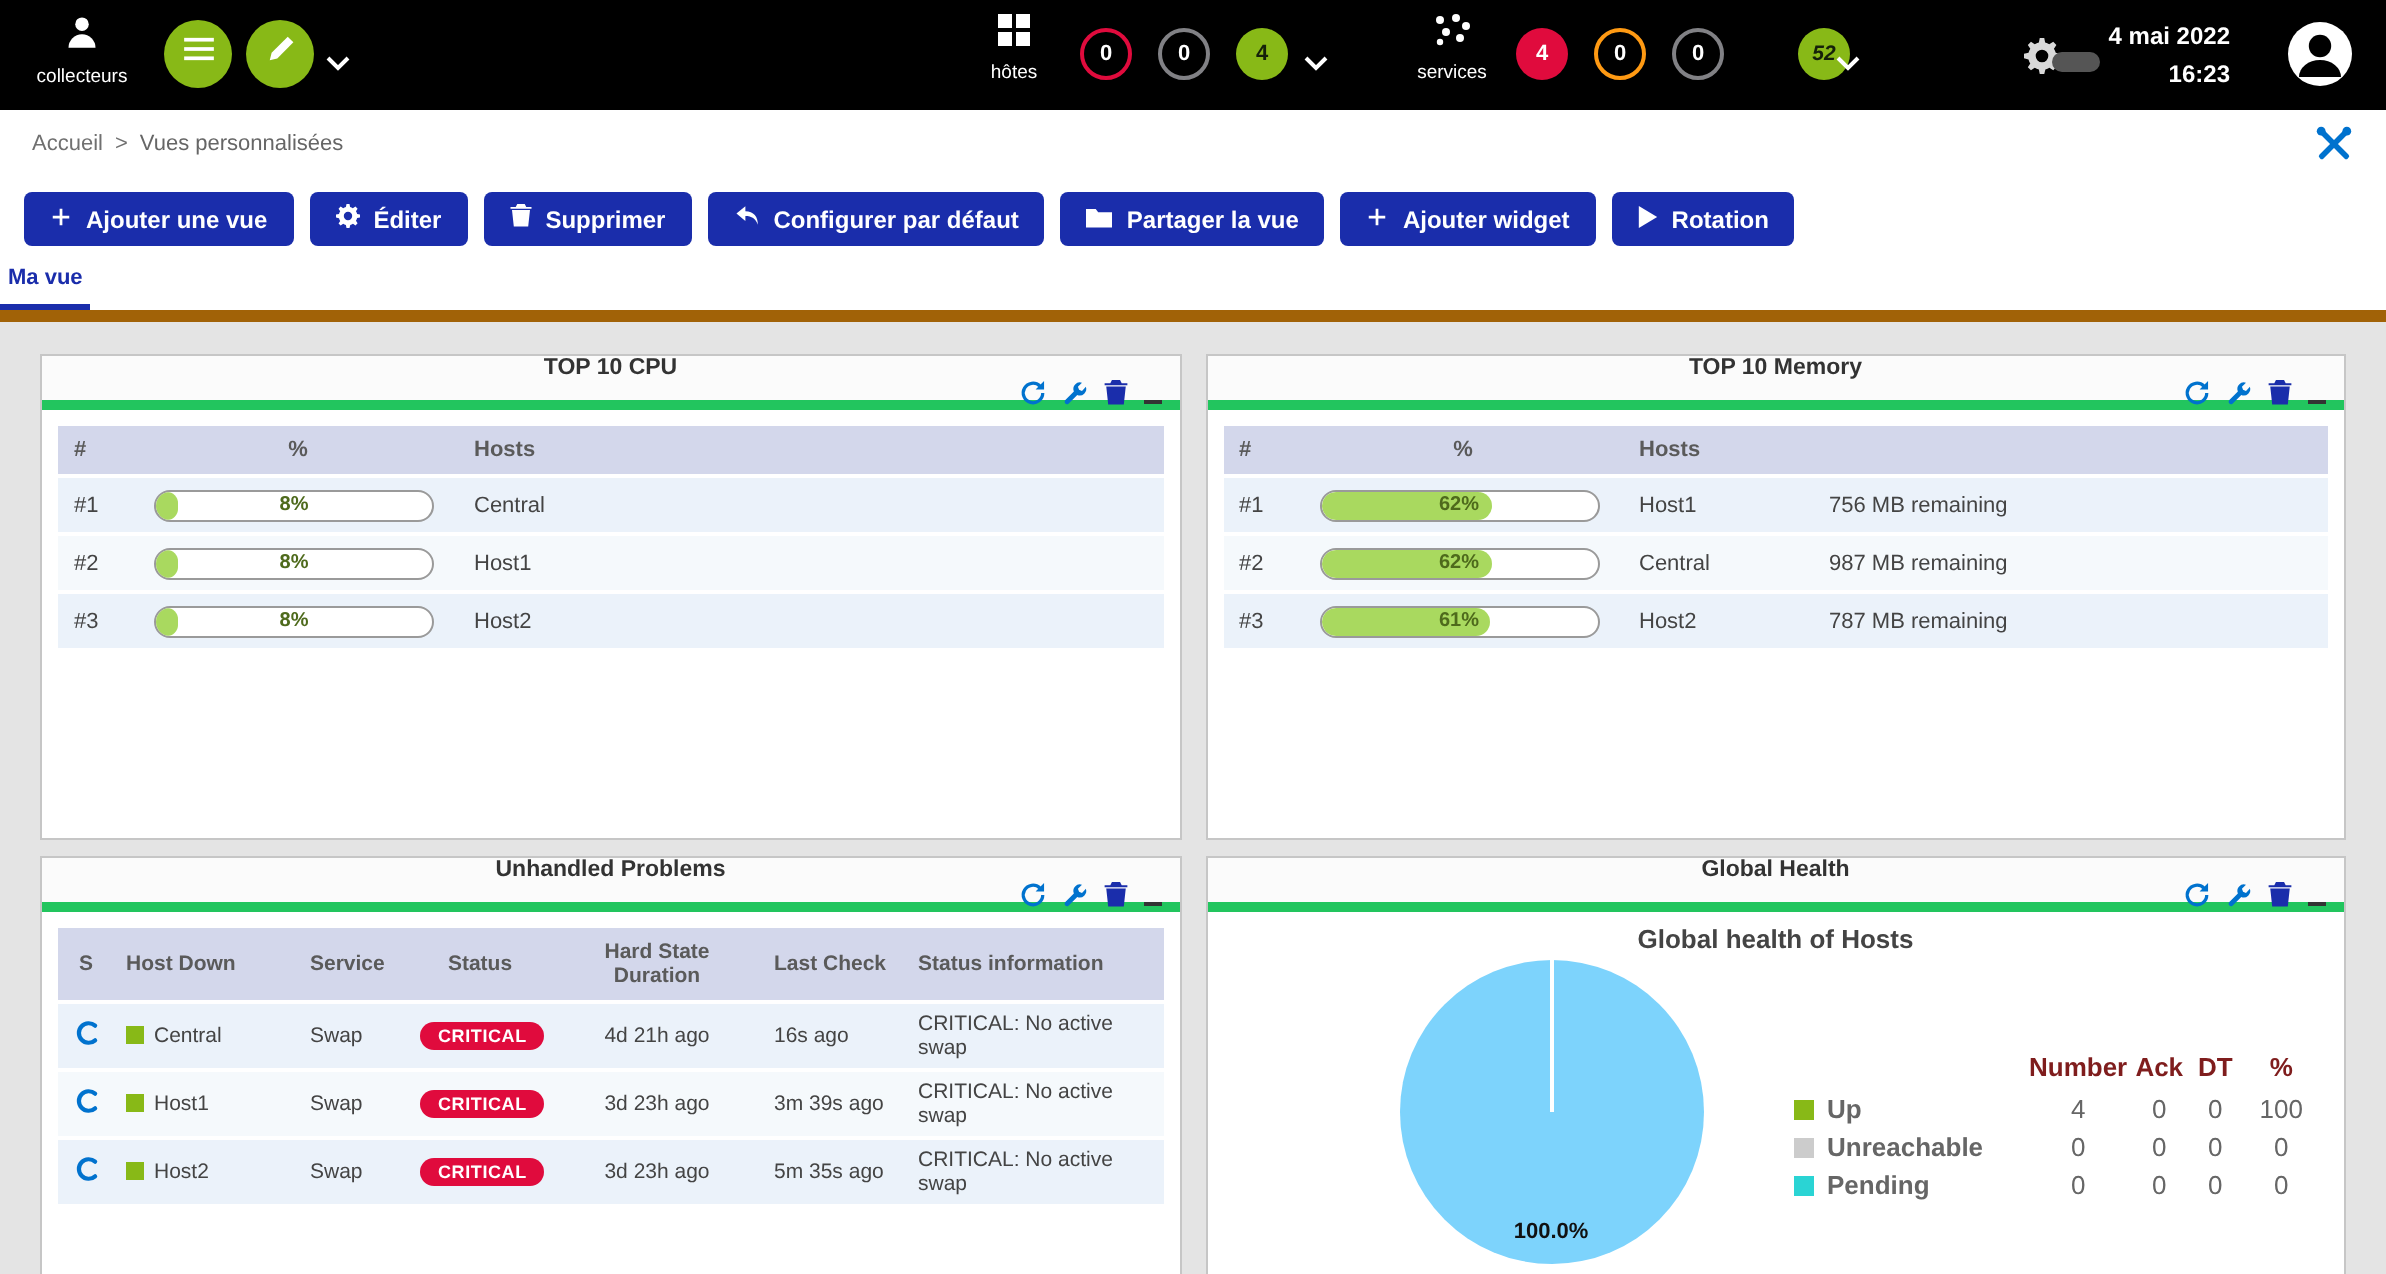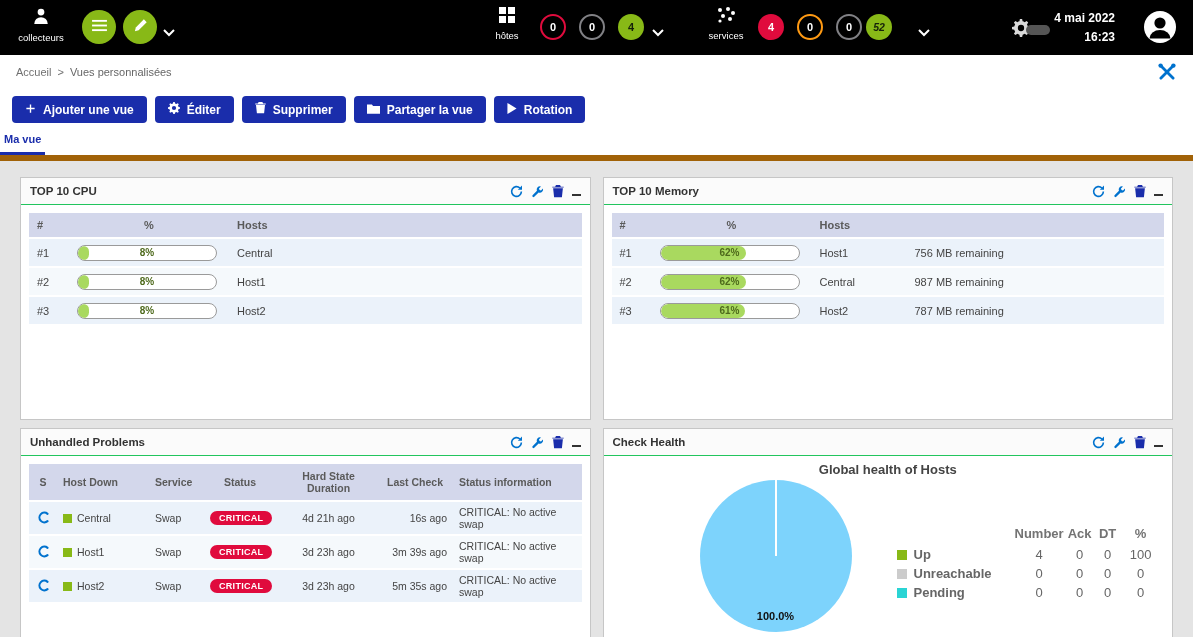--- a/index.html
+++ b/index.html
@@ -43,22 +43,22 @@
   
   .tabs { background:#fff; padding:0 0; border-bottom:6px solid #a16207; height:31px;
     display:flex; align-items:flex-end; }
   .tab { color:#1a2dab; font-weight:bold; font-size:11px; padding:0 4px 7px;
     border-bottom:3px solid #1a2dab; cursor:pointer; }
   
   .content { height:477px; padding:16px 20px 0;
     display:grid; grid-template-columns:1fr 1fr; grid-template-rows:243px 420px;
     column-gap:12px; row-gap:8px; }
   .widget { background:#fff; border:1px solid #c6c6c6; display:flex; flex-direction:column; overflow:hidden; }
-  .whead { height:27px; min-height:27px; background:#fbfbfb; border-bottom:1px solid #22c55e;
-    display:flex; align-items:center; padding:0 9px; }
+  .whead { height:27px; min-height:27px; background:#fbfbfb; border-bottom:5px solid #22c55e;
+    display:flex; align-items:center; padding:0 9px;flex-direction:column; }
   .wtitle { font-size:11.5px; font-weight:bold; color:#333; }
   .wicons { margin-left:auto; display:flex; align-items:center; gap:8px; }
   .wicon { display:flex; align-items:center; cursor:pointer; }
   .blue { color:#0072ce; } .navy { color:#1a2dab; }
   .min-bar { display:inline-block; width:9px; height:2px; background:#333; margin-top:8px; }
   
   .wtable { margin:8px; border-collapse:collapse; width:calc(100% - 16px); font-size:11px; table-layout:fixed; }
   .wtable th { background:#d3d7eb; color:#5a5a5a; font-weight:bold; text-align:left;
     padding:6px 8px; border-bottom:2px solid #fff; }
   .wtable td { padding:5px 8px; color:#444; border-bottom:2px solid #fff; height:29px; }
@@ -77,33 +77,33 @@
   .ptable { font-size:10.5px; }
   .ptable td { height:24px; padding:4px 6px; }
   .ptable th { padding:6px 6px; }
   .col-s { width:28px; text-align:center !important; }
   .col-host { width:92px; }
   .col-svc { width:55px; }
   .col-status { width:72px; text-align:center !important; }
   .col-dur { width:105px; text-align:center !important; }
   .col-last { width:72px; text-align:right; }
   .td-center { text-align:center; }
-  .td-right { text-align:right; }
+  .td-right { text-align:left; }
   .badge-critical { display:inline-block; background:#e00b3d; color:#fff; font-size:9px;
     font-weight:bold; padding:2px 9px; border-radius:9px; letter-spacing:.3px; }
   .hsq { display:inline-block; width:9px; height:9px; background:#88b917; margin-right:5px; vertical-align:-1px; }
   
   .health-body { position:relative; flex:1; }
   .health-title { text-align:center; font-size:13px; font-weight:bold; color:#444; margin-top:6px; }
   .pie { position:absolute; left:96px; top:24px; width:152px; height:152px; border-radius:50%; }
   .pie-divider { position:absolute; left:50%; top:0; width:2px; height:50%; background:#fff; transform:translateX(-1px); }
   .pie-label { position:absolute; left:0; right:0; bottom:10px; text-align:center;
     font-size:11px; font-weight:bold; color:#111; }
   .legend { position:absolute; left:292px; top:70px; border-collapse:collapse; font-size:13px; }
-  .legend th { font-weight:bold; color:#737373; font-size:13px; text-align:center; padding:0 1px 4px; }
+  .legend th { font-weight:bold; color:#7f1d1d; font-size:13px; text-align:center; padding:0 1px 4px; }
   .legend td { padding:2px 1px; color:#666; }
   .llabel { width:118px; font-weight:bold; color:#333; }
   .lnum { width:48px; text-align:center; }
   .lack { width:30px; text-align:center; }
   .ldt { width:26px; text-align:center; }
   .lpct { width:40px; text-align:center; }
   .lsq { display:inline-block; width:10px; height:10px; margin-right:7px; vertical-align:-1px; }
 </style>
 </head>
 <body>
@@ -169,21 +169,21 @@
           <circle cx="7" cy="9" r="2"></circle>
           <circle cx="14" cy="12" r="2"></circle>
           <circle cx="4" cy="14" r="1.6"></circle>
         </svg>
     </span>
     <div class="tb-lbl">services</div>
   </div>
   <div class="count fill-red" style="left:758px;">4</div>
   <div class="count outline-orange" style="left:797px;">0</div>
   <div class="count outline-gray" style="left:836px;">0</div>
-  <div class="count fill-green small" style="left:866px;font-style:italic;">52</div>
+  <div class="count fill-green small" style="left:899px;font-style:italic;">52</div>
   <div class="chev" style="left:918px;">
     <svg width="12" height="8" viewBox="0 0 12 8">
         <path d="M1 1l5 5 5-5" stroke="#fff" stroke-width="2" fill="none"></path>
       </svg>
   </div>
 
   <div class="toggle">
     <span>
       <svg width="18" height="18" viewBox="0 0 16 16" fill="#d9d9d9">
           <path fill-rule="evenodd" d="M7 0h2l.4 2a6 6 0 0 1 1.8.8L13 1.7l1.4 1.4-1.1 1.7a6 6 0 0 1 .8 1.8l2 .4v2l-2 .4a6 6 0 0 1-.8 1.8l1.1 1.7L13 14.3l-1.7-1.1a6 6 0 0 1-1.8.8L9 16H7l-.4-2a6 6 0 0 1-1.8-.8l-1.7 1.1L1.7 13l1.1-1.7a6 6 0 0 1-.8-1.8L0 9V7l2-.4a6 6 0 0 1 .8-1.8L1.7 3.1 3.1 1.7l1.7 1.1A6 6 0 0 1 6.6 2zM8 5.2A2.8 2.8 0 1 0 8 10.8 2.8 2.8 0 0 0 8 5.2z"></path>
@@ -233,24 +233,36 @@
         </svg></span>
     <span>Éditer</span>
   </button>
   <button class="btn">
     <span><svg width="11" height="12" viewBox="0 0 14 16" fill="#fff">
           <path d="M1 4h12l-1.2 11H2.2zM4.5 0h5l1 2H14v1.2H0V2h3.5z"></path>
         </svg></span>
     <span>Supprimer</span>
   </button>
   <button class="btn">
+    <span><svg width="13" height="12" viewBox="0 0 16 14" fill="#fff">
+          <path d="M7 1L1.5 5.5 7 10V7c3.8 0 6.4 1.6 7.6 5.4C15 7.5 12 4 7 4z"></path>
+        </svg></span>
+    <span>Configurer par défaut</span>
+  </button>
+  <button class="btn">
     <span><svg width="13" height="11" viewBox="0 0 16 13" fill="#fff">
           <path d="M0 1.5h6L7.5 3.5H16V13H0z"></path>
         </svg></span>
     <span>Partager la vue</span>
+  </button>
+  <button class="btn">
+    <span><svg width="11" height="11" viewBox="0 0 16 16" fill="#fff">
+          <path d="M7 2h2v5h5v2H9v5H7V9H2V7h5z"></path>
+        </svg></span>
+    <span>Ajouter widget</span>
   </button>
   <button class="btn">
     <span><svg width="10" height="11" viewBox="0 0 10 12" fill="#fff">
           <path d="M0 0l10 6-10 6z"></path>
         </svg></span>
     <span>Rotation</span>
   </button>
 </div>
 
 <div class="tabs">
@@ -469,21 +481,21 @@
           <td class="td-center">3d 23h ago</td>
           <td class="td-right">5m 35s ago</td>
           <td>CRITICAL: No active swap</td>
         </tr>
       </tbody>
     </table>
   </div>
 
   <div class="widget">
     <div class="whead">
-      <span class="wtitle">Check Health</span>
+      <span class="wtitle">Global Health</span>
       <span class="wicons">
         <span class="wicon blue">
             <svg width="13" height="13" viewBox="0 0 16 16">
               <path d="M14 8a6 6 0 1 1-1.8-4.3" fill="none" stroke="currentColor" stroke-width="2"></path>
               <path d="M14.8 0.6v5.2H9.6z" fill="currentColor"></path>
             </svg>
           </span>
         <span class="wicon blue">
             <svg width="13" height="13" viewBox="0 0 16 16" fill="currentColor">
               <path d="M14.7 4.2a4 4 0 0 1-5.3 5L4 14.6a1.5 1.5 0 0 1-2.1-2.1L7.3 7a4 4 0 0 1 5-5.3L9.8 4.2l.7 1.8 1.8.7z"></path>

